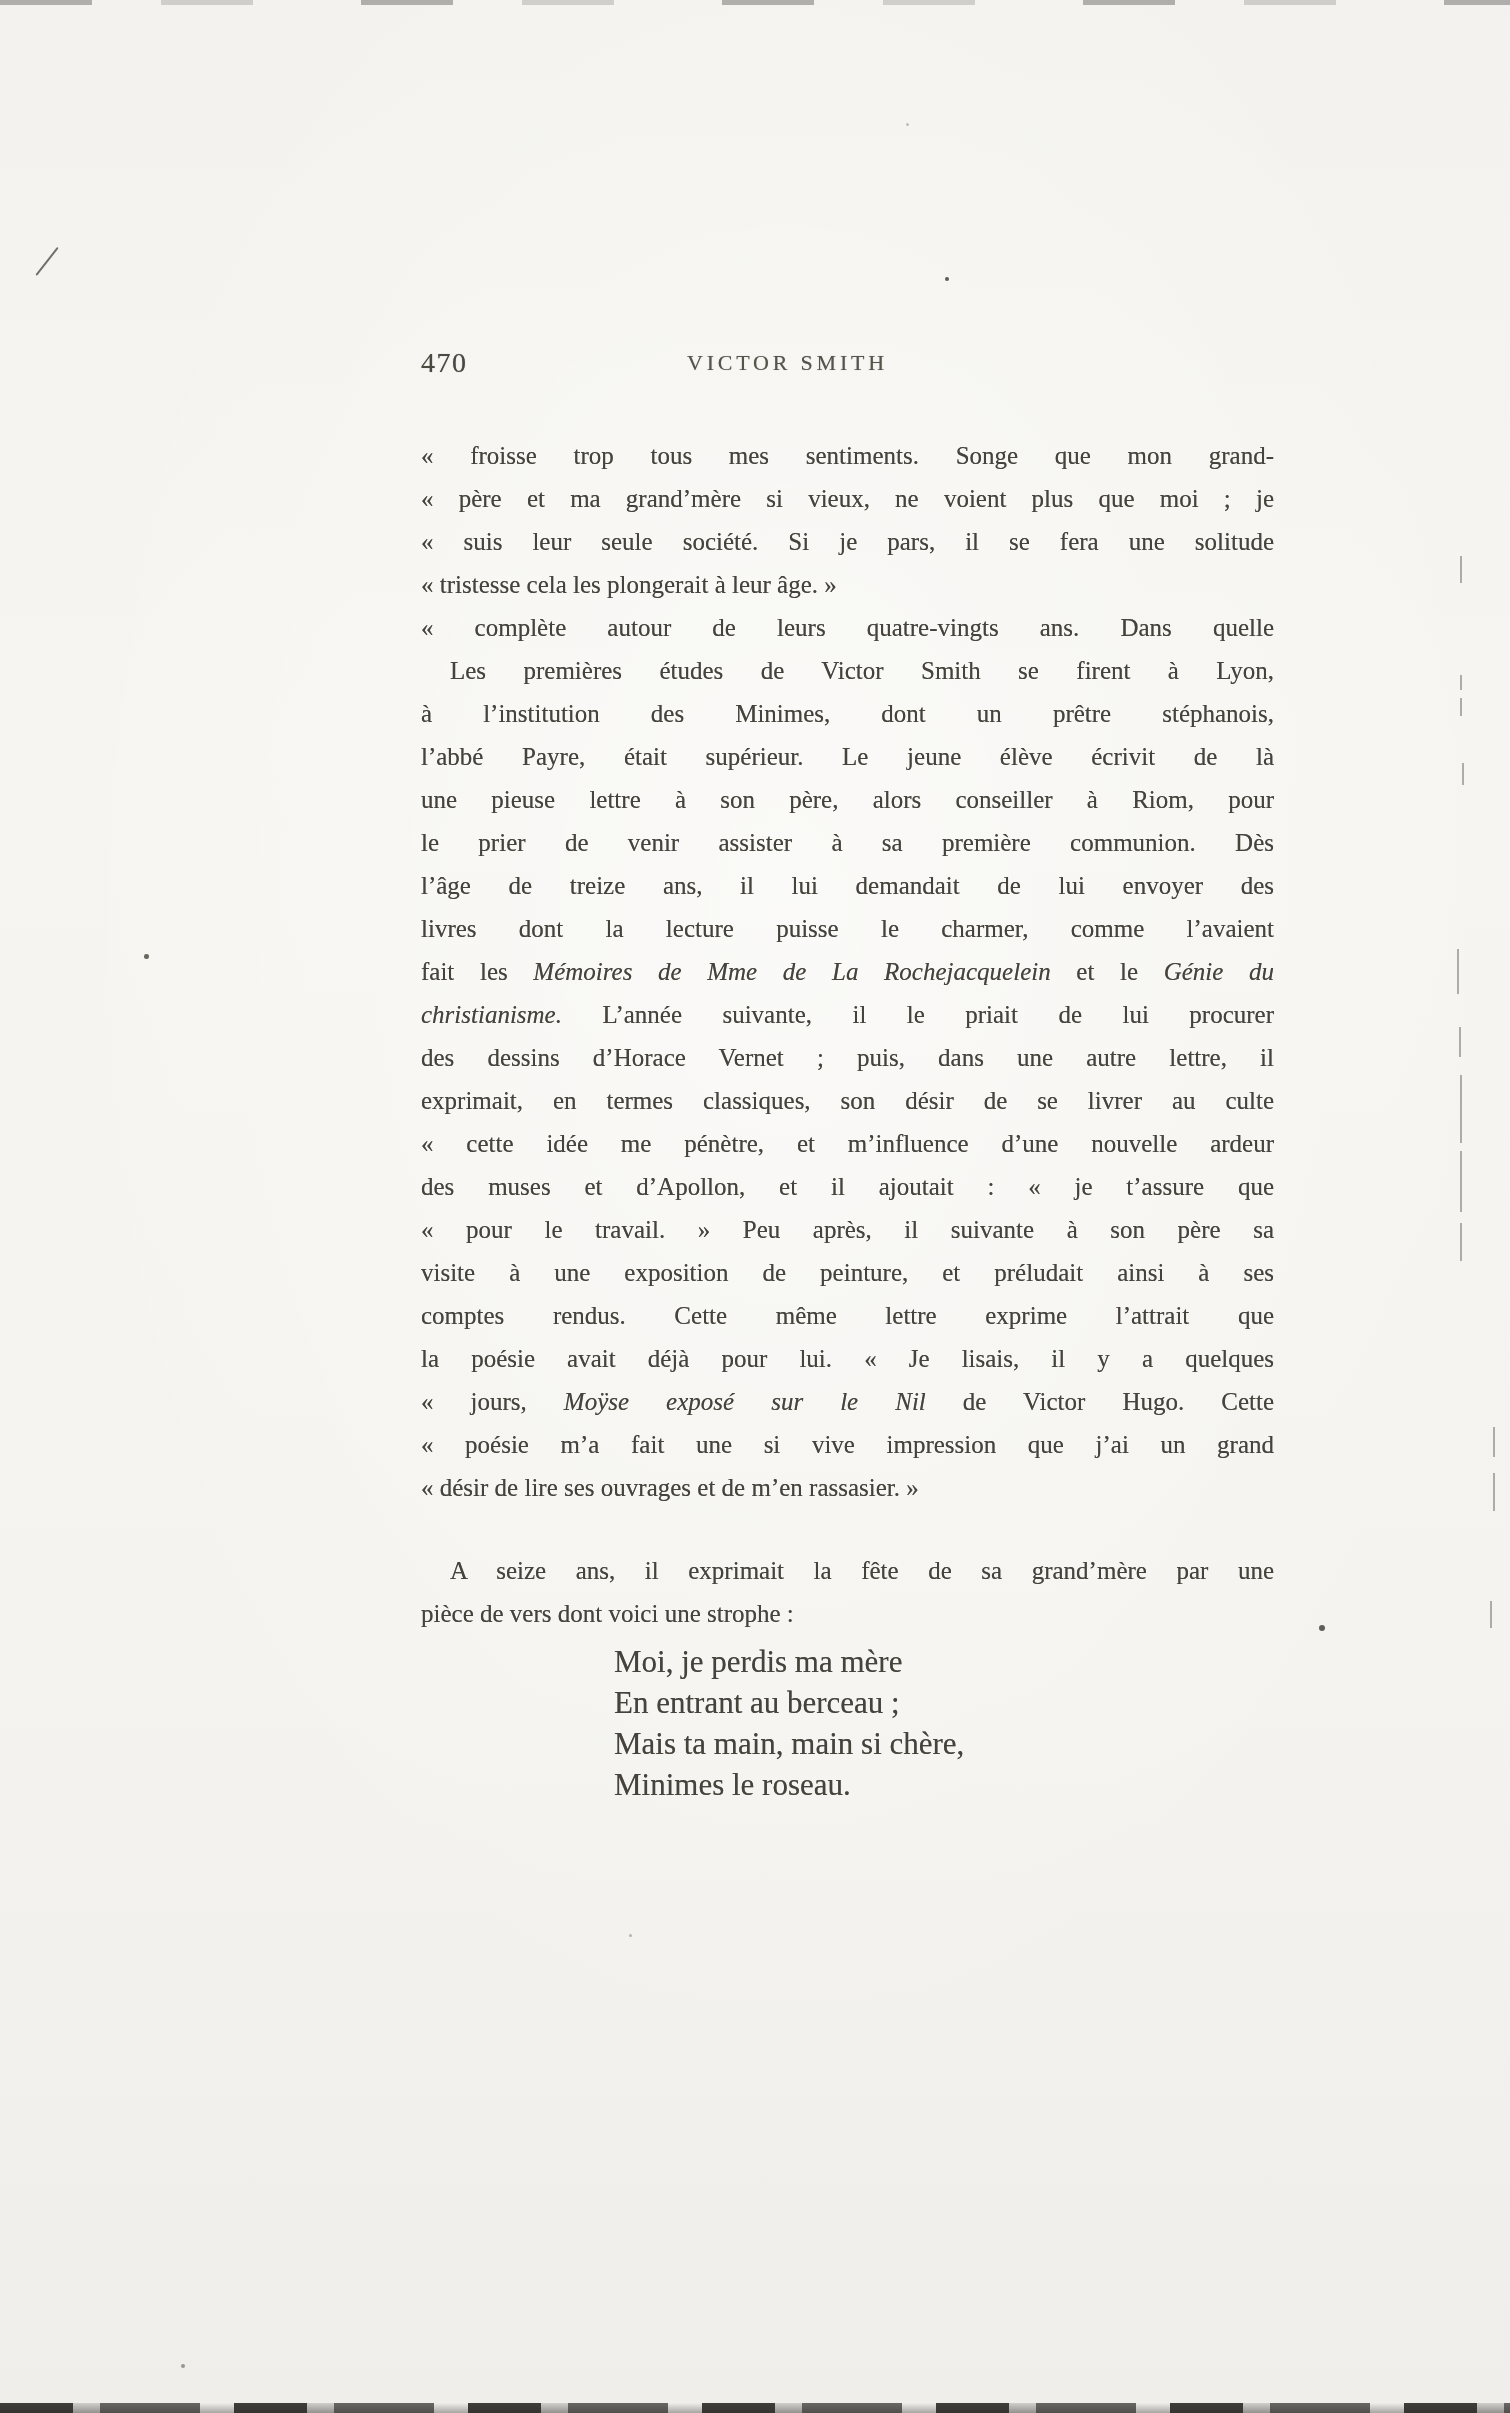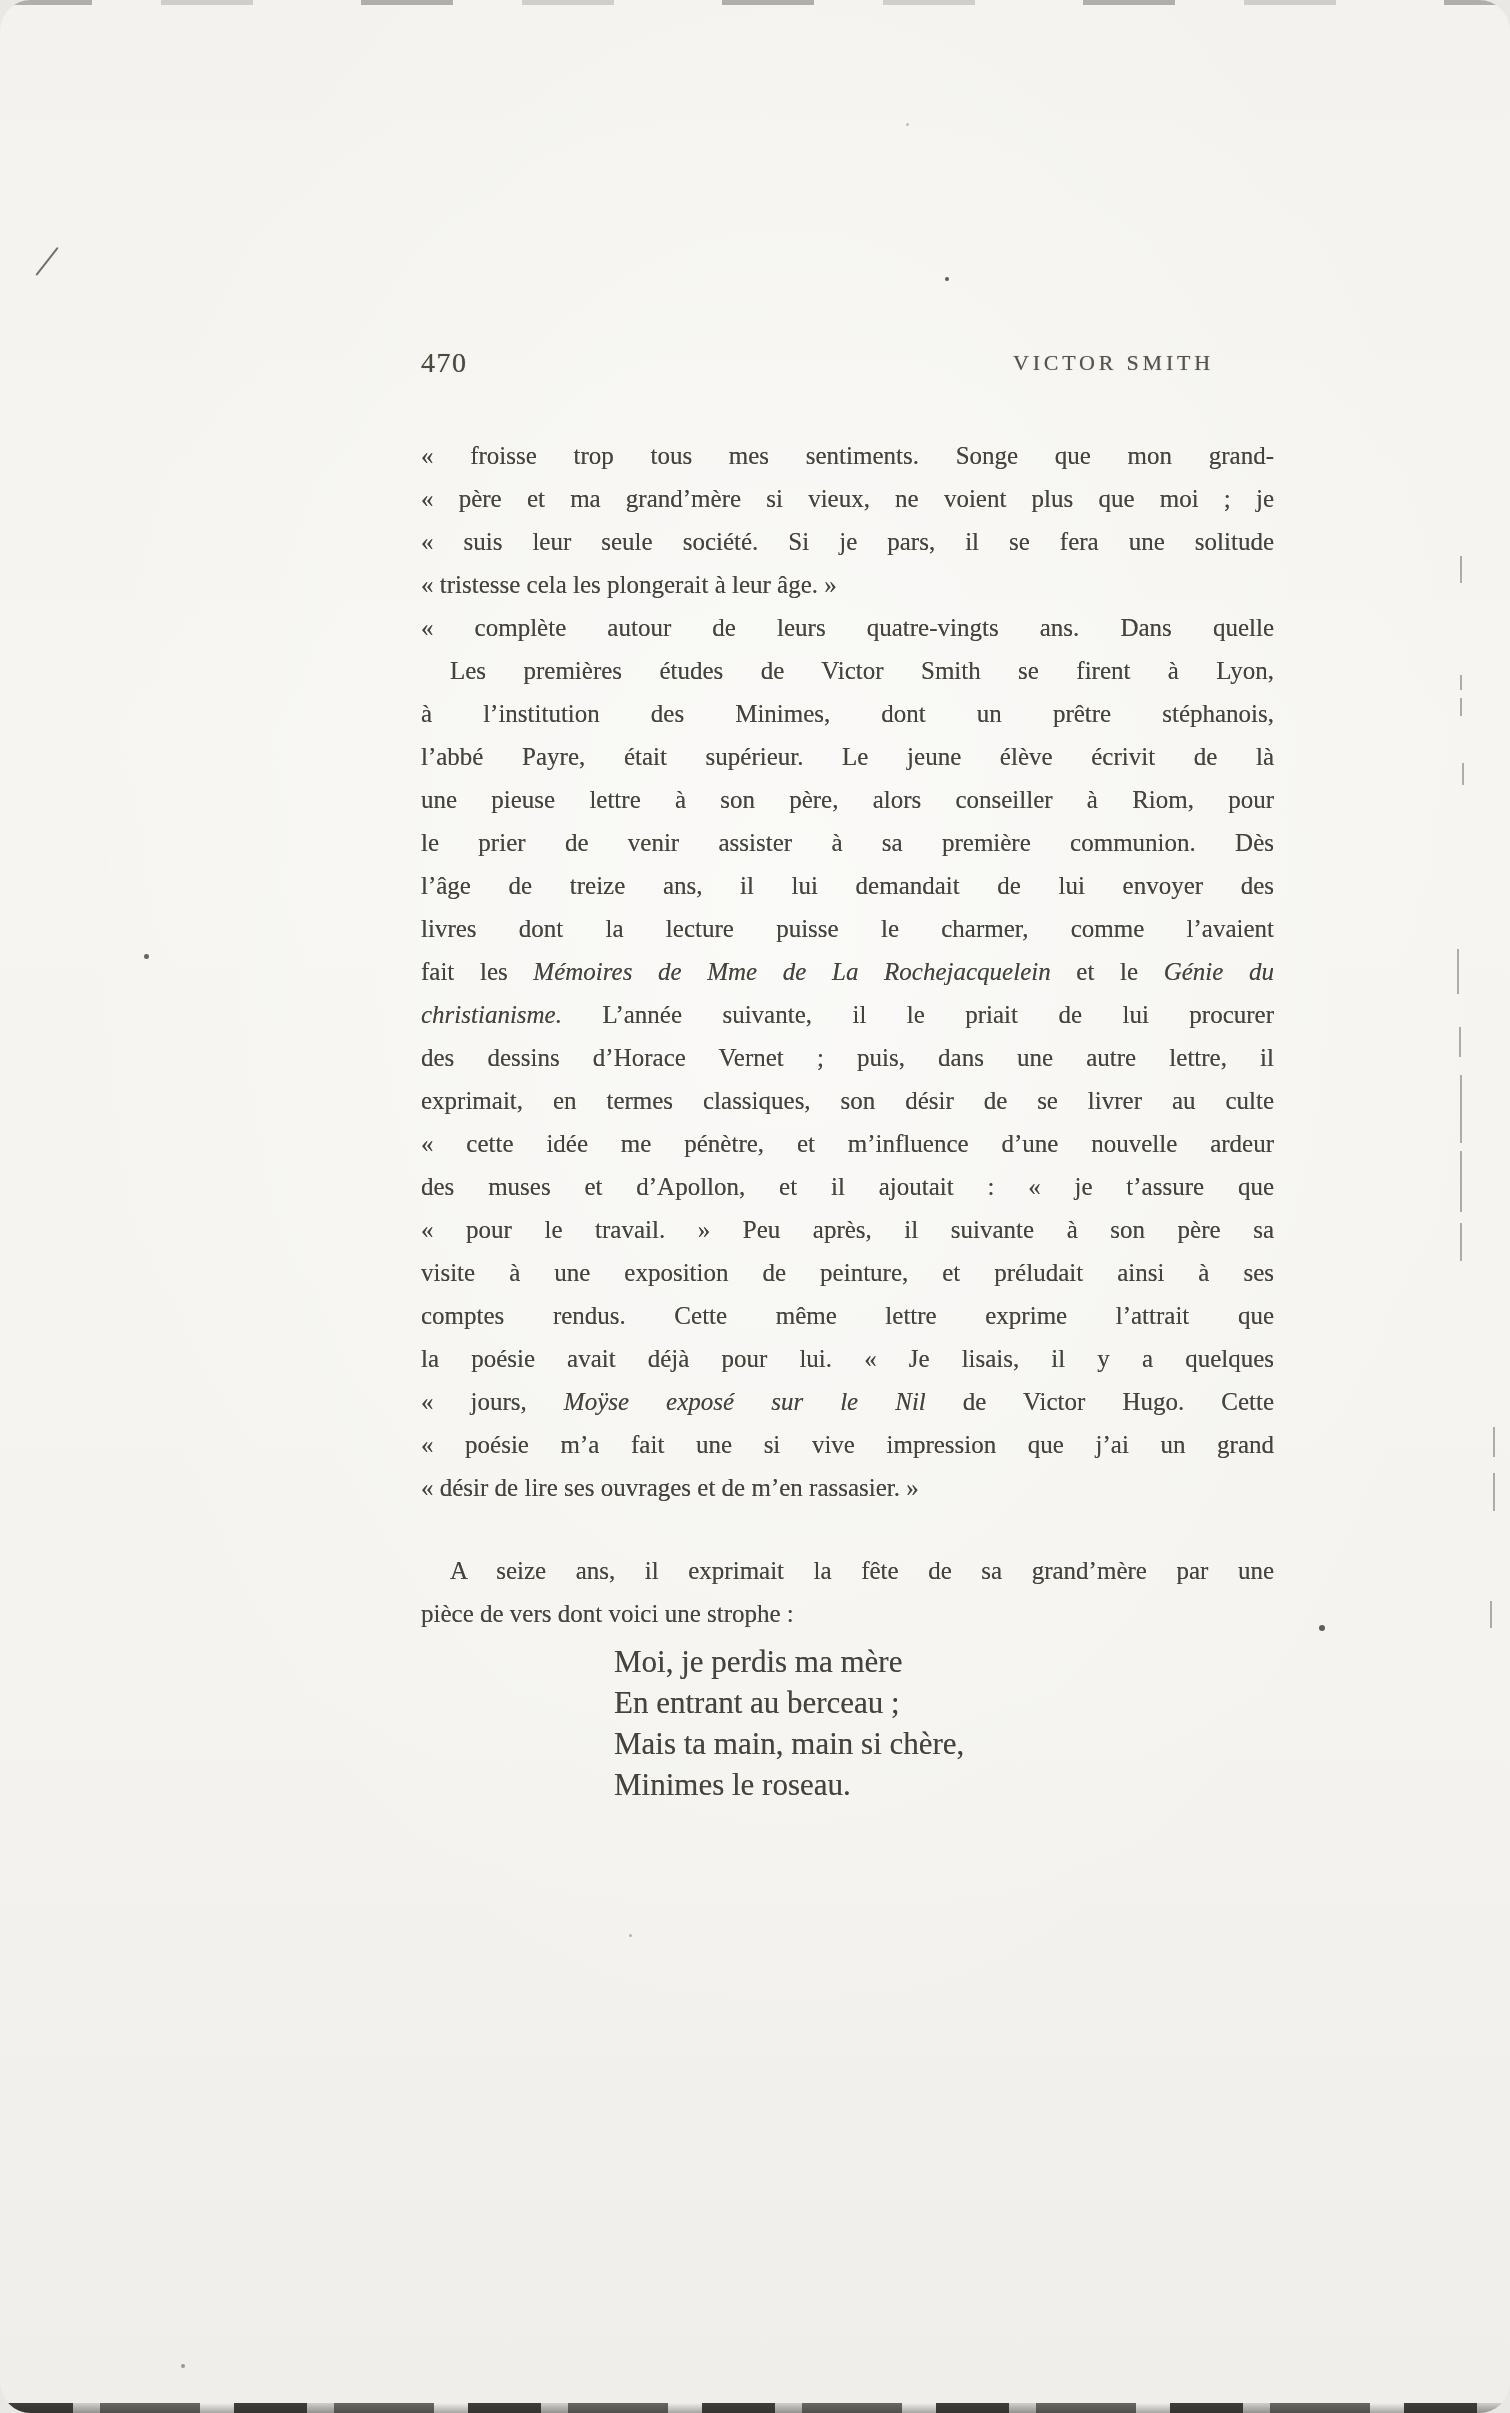--- a/index.html
+++ b/index.html
@@ -4,30 +4,29 @@
 <style>
   * { margin:0; padding:0; box-sizing:border-box; }
   html,body { width:1510px; height:2413px; background:#e9e8e4; }
   .page {
     position:relative; width:1510px; height:2413px; overflow:hidden;
     background:
       radial-gradient(ellipse 1074px 1688px at 52% 38%, rgba(255,255,255,0.5), rgba(255,255,255,0) 70%),
       linear-gradient(180deg, #f3f2ee 0%, #f6f5f1 30%, #f4f3ef 70%, #efeeea 100%);
     font-family:"Liberation Serif","DejaVu Serif",serif;
     color:#45433b;
-    border-radius:31px;
   }
   
   .header { position:absolute; top:347px; left:421px; width:853px; height:37px; }
   .page-number {
     position:absolute; left:0; top:0; font-size:28px; letter-spacing:1.5px; color:#4a483f;
     text-shadow:0 0 0.8px rgba(70,68,60,0.55);
   }
   .running-head {
-    position:absolute; left:0; right:0; top:3.1px; text-align:right; transform:translateX(-60px);
+    position:absolute; left:0; right:0; top:3.1px; text-align:center; transform:translateX(-60px);
     font-size:22px; letter-spacing:3.8px; color:#55534a;
     text-shadow:0 0 0.8px rgba(80,78,70,0.5);
   }
   
   .text-block {
     position:absolute; top:434px; left:421px; width:853px;
     font-size:25px; line-height:43px;
     text-shadow:0 0 0.6px rgba(69,67,59,0.6);
   }
   .block { width:100%; }

